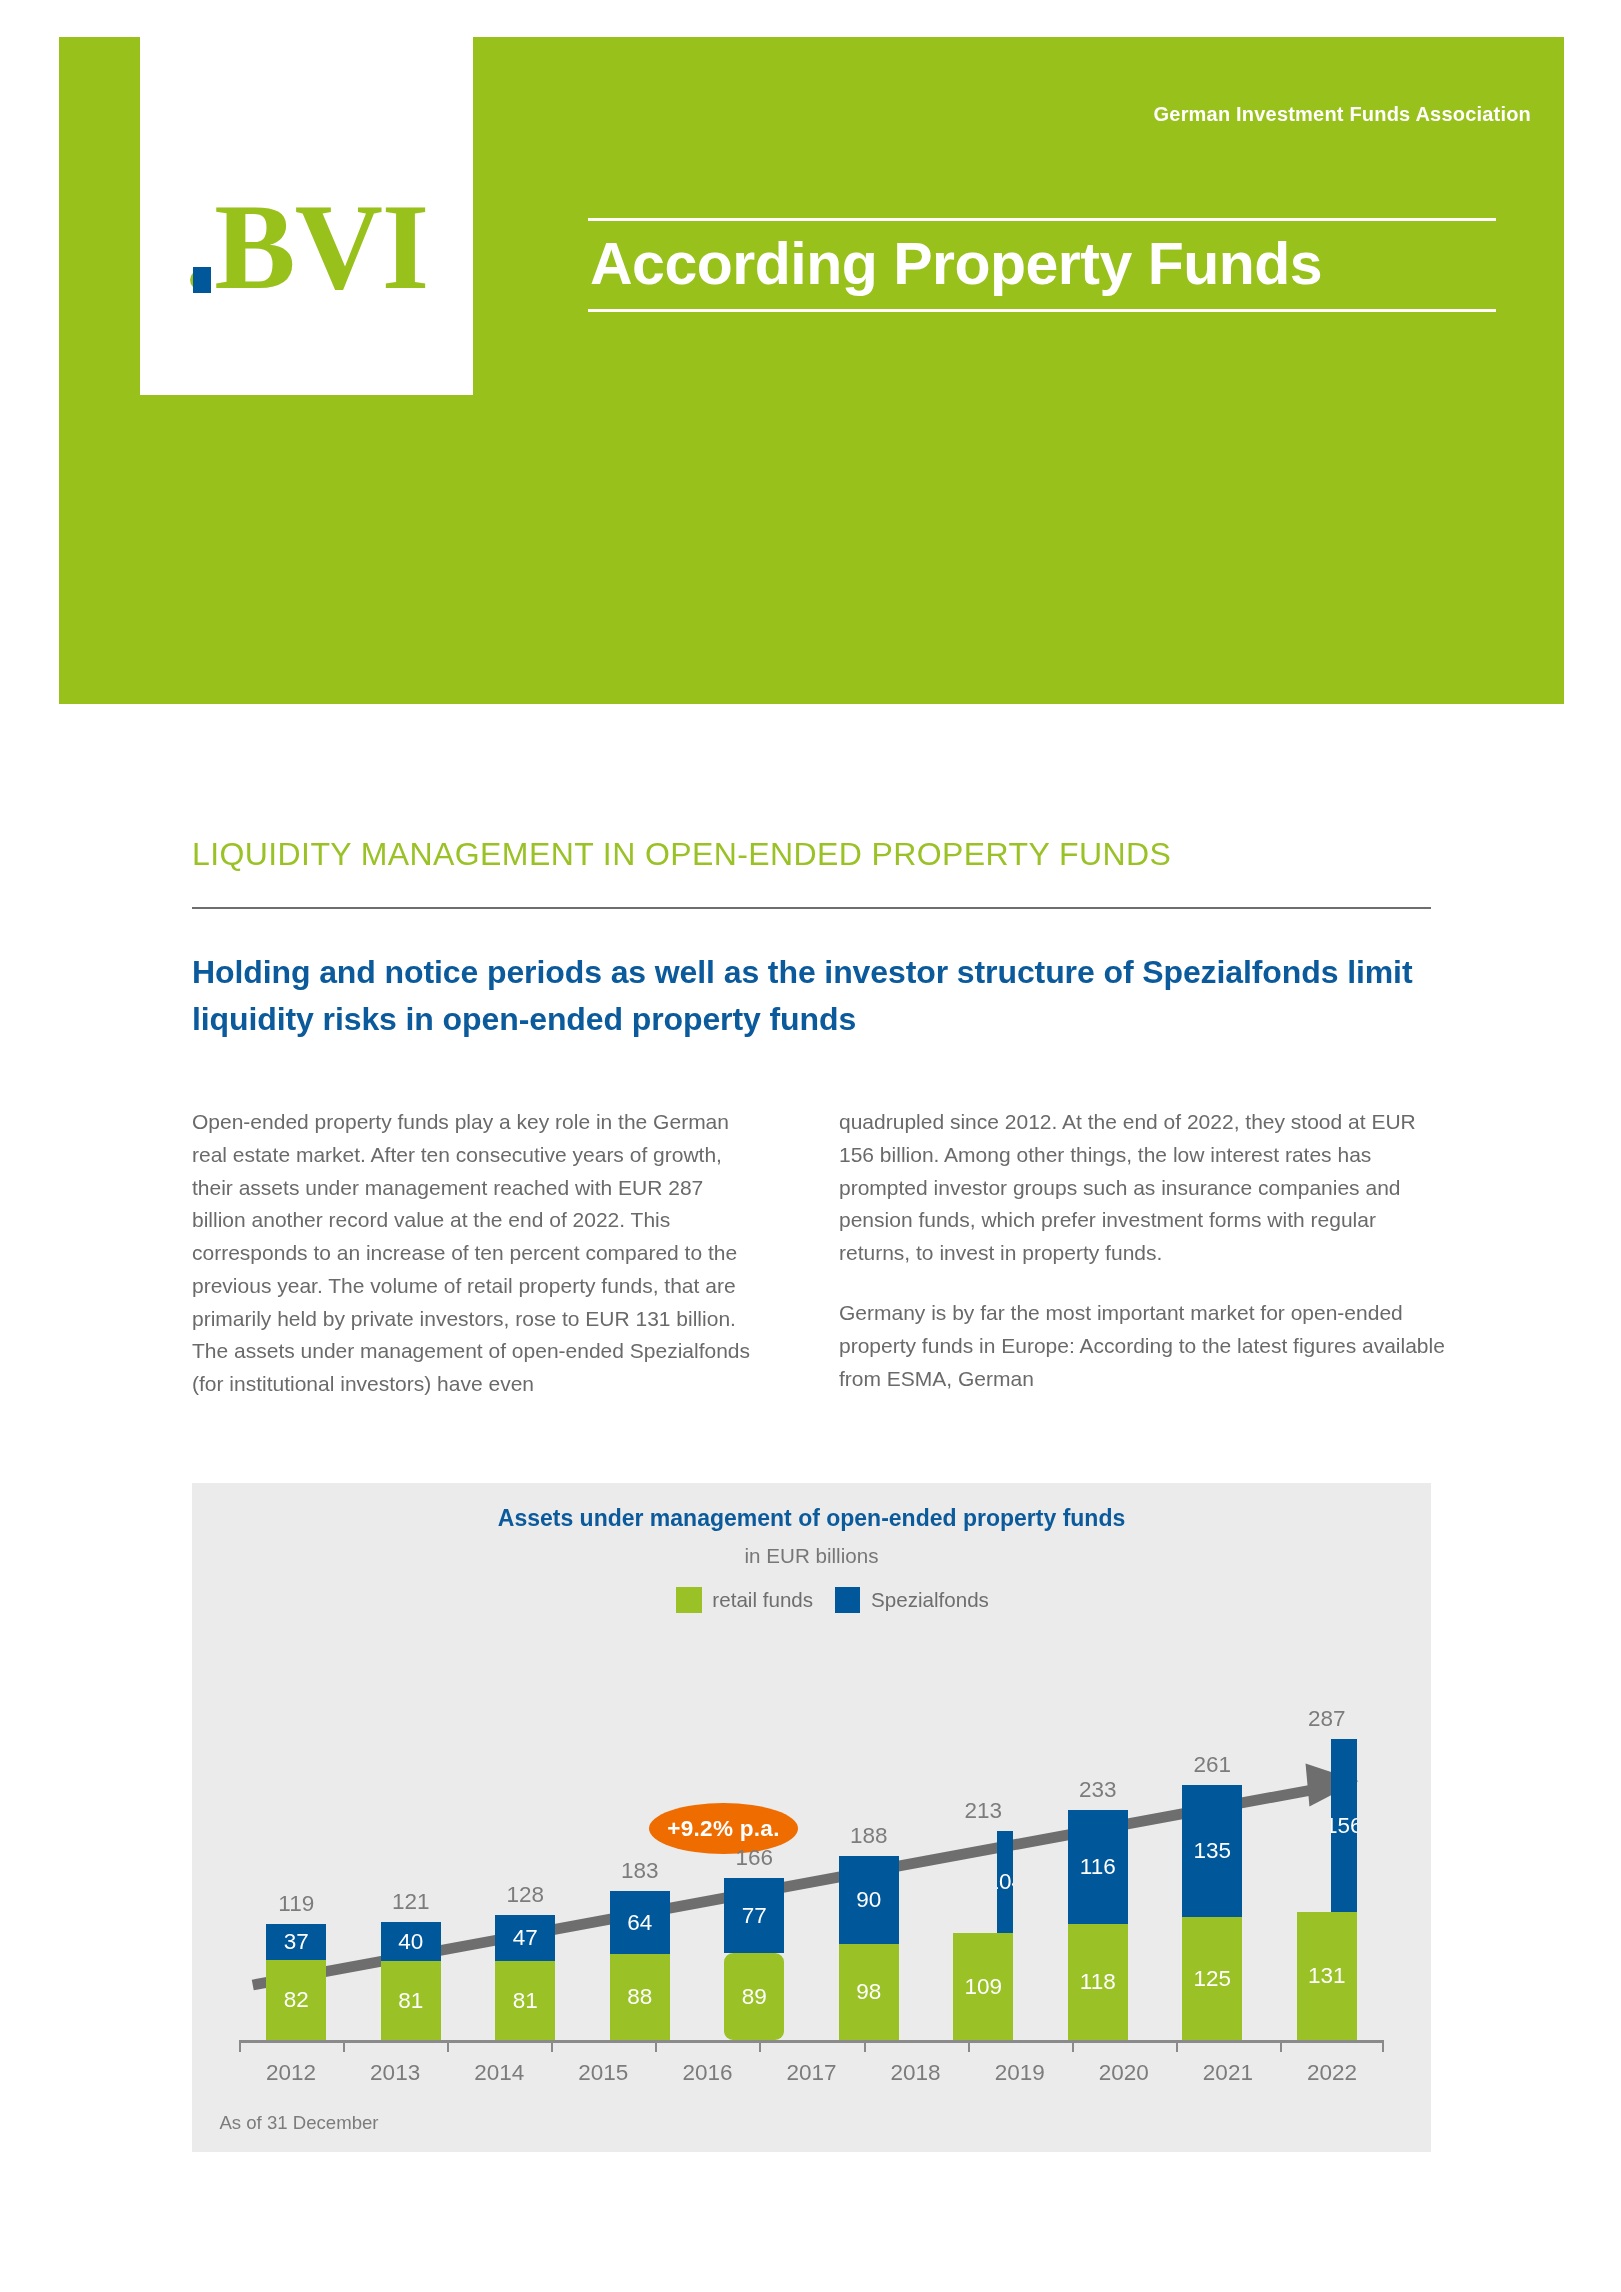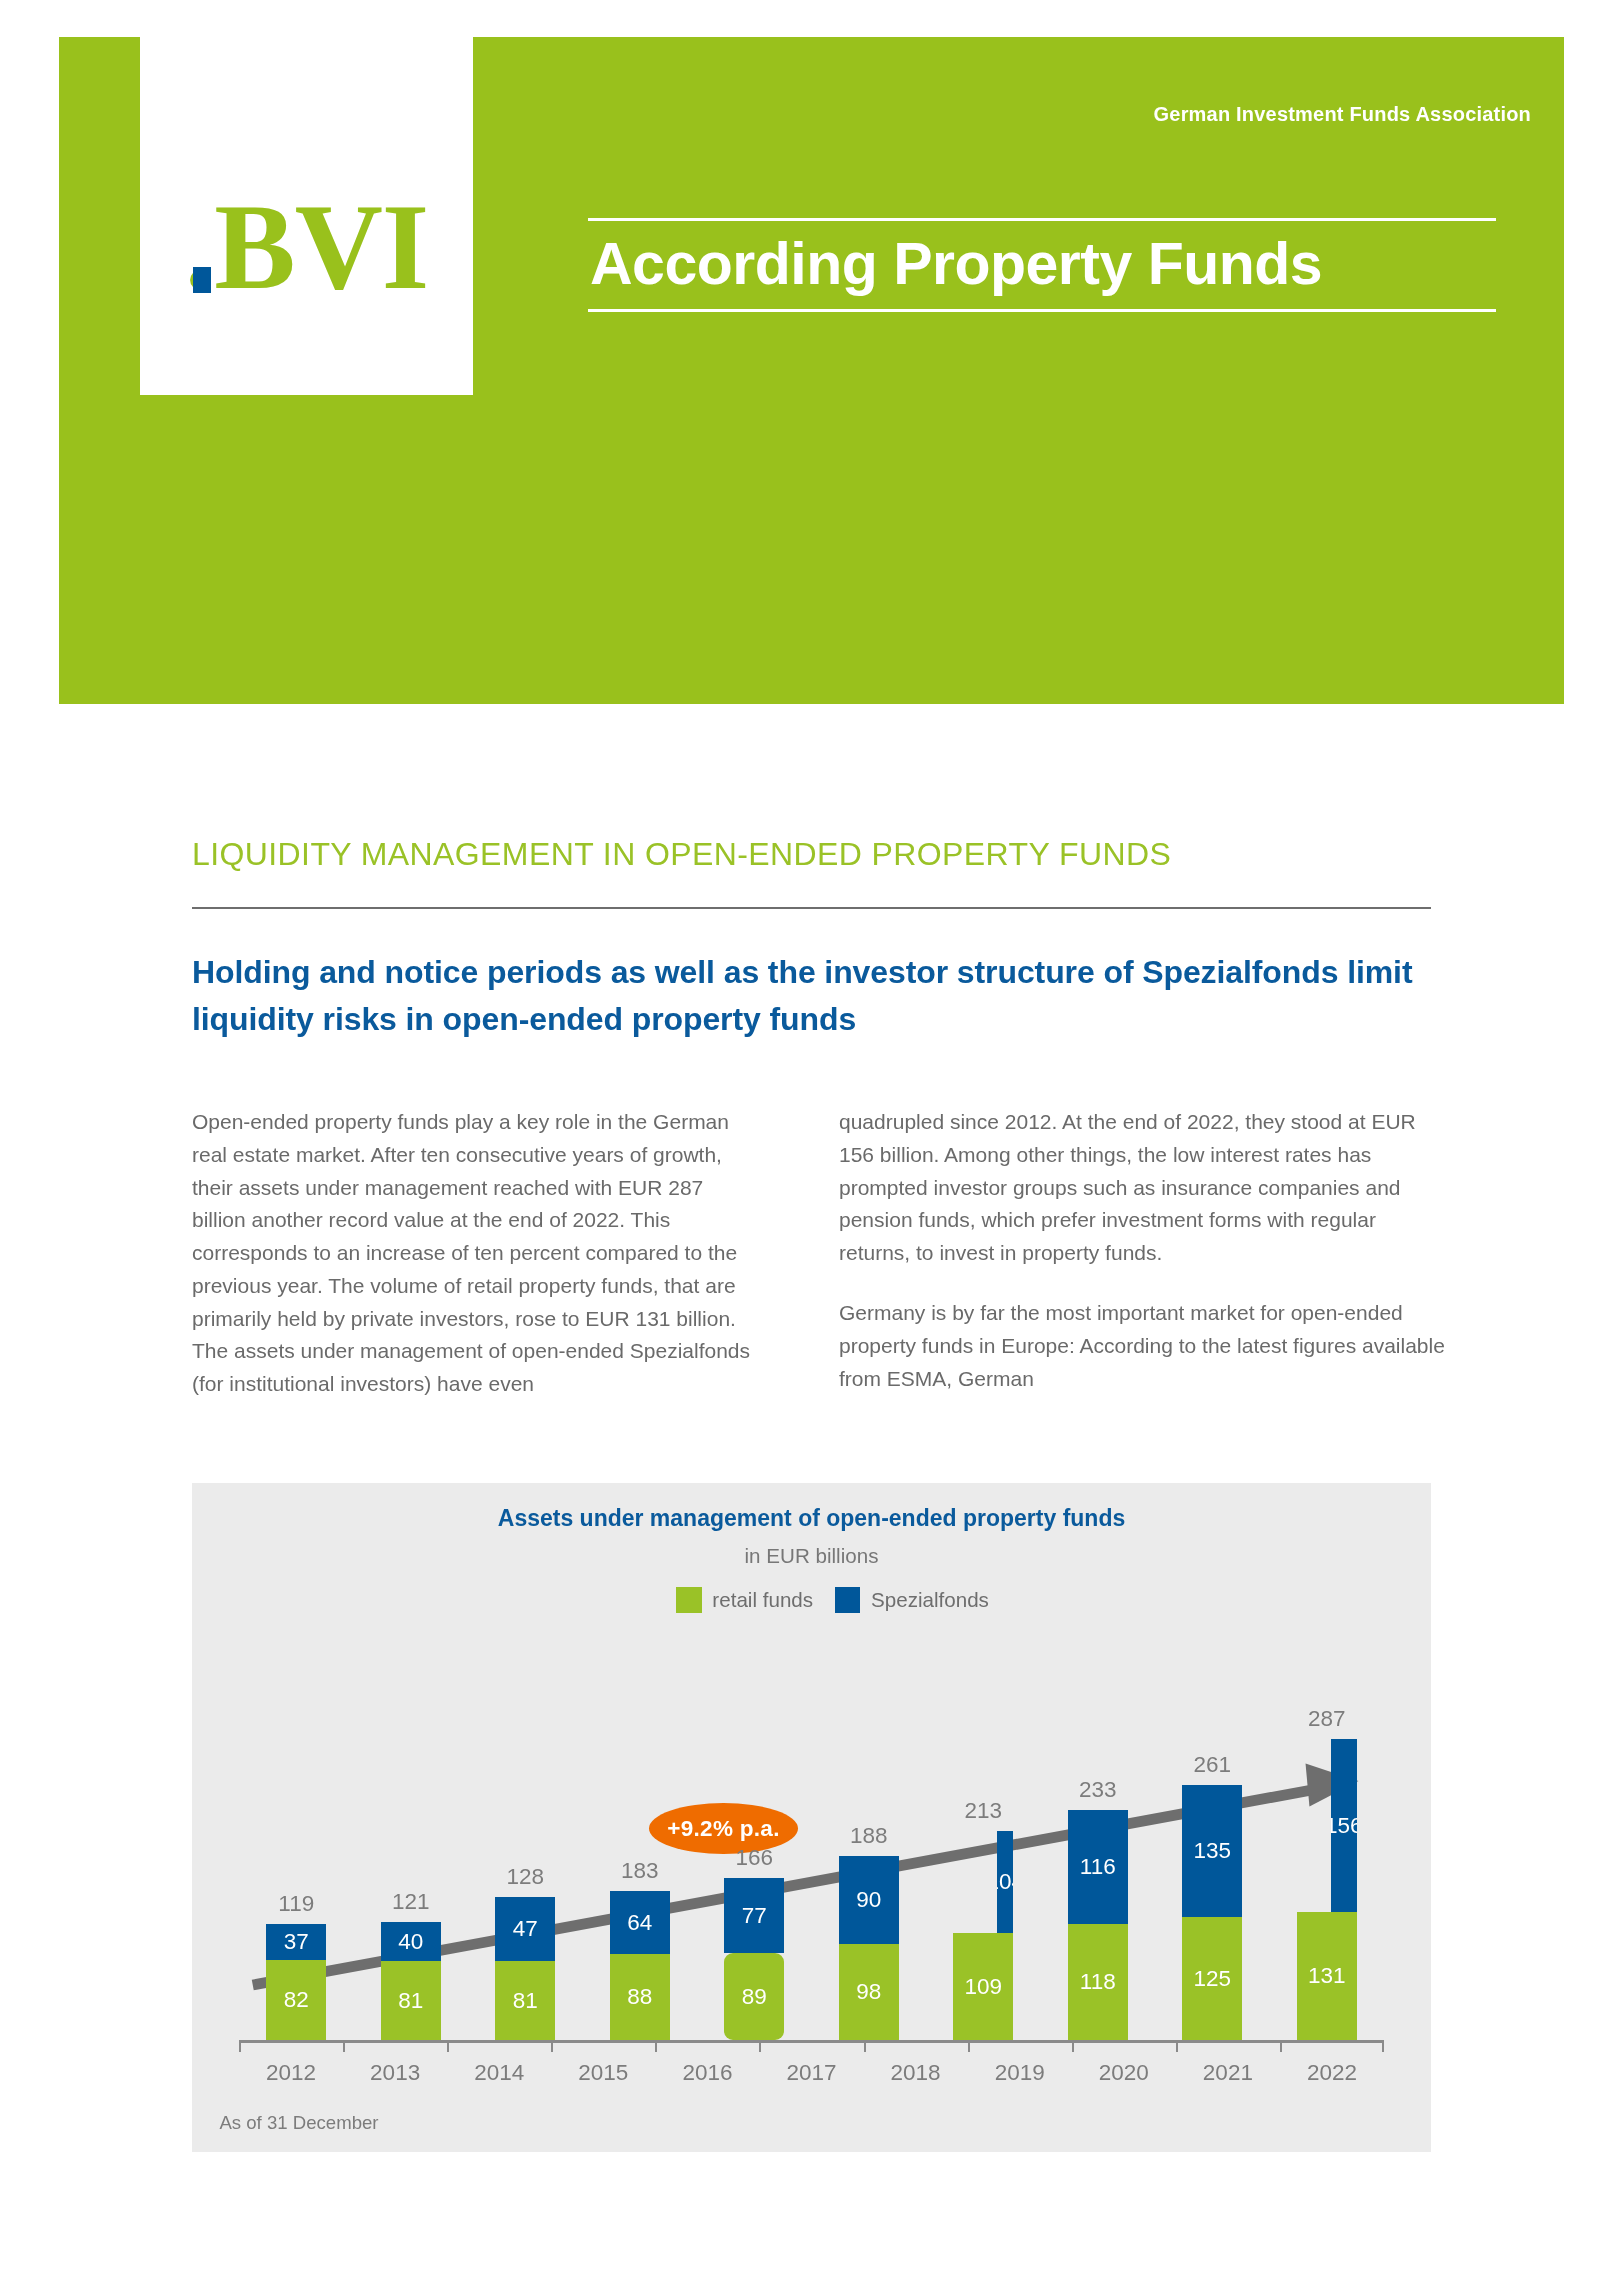--- a/index.html
+++ b/index.html
@@ -359,21 +359,21 @@
         <div class="bar-slot">
           <div class="bar-total">121</div>
           <div class="bar-stack">
             <div class="seg seg-blue" style="height: 39px;">40</div>
             <div class="seg seg-green" style="height: 79px;">81</div>
           </div>
         </div>
         <div class="bar-slot">
           <div class="bar-total">128</div>
           <div class="bar-stack">
-            <div class="seg seg-blue" style="height: 64px;">47</div>
+            <div class="seg seg-blue" style="height: 46px;">47</div>
             <div class="seg seg-green" style="height: 79px;">81</div>
           </div>
         </div>
         <div class="bar-slot">
           <div class="bar-total">183</div>
           <div class="bar-stack">
             <div class="seg seg-blue" style="height: 63px;">64</div>
             <div class="seg seg-green" style="height: 86px;">88</div>
           </div>
         </div>

